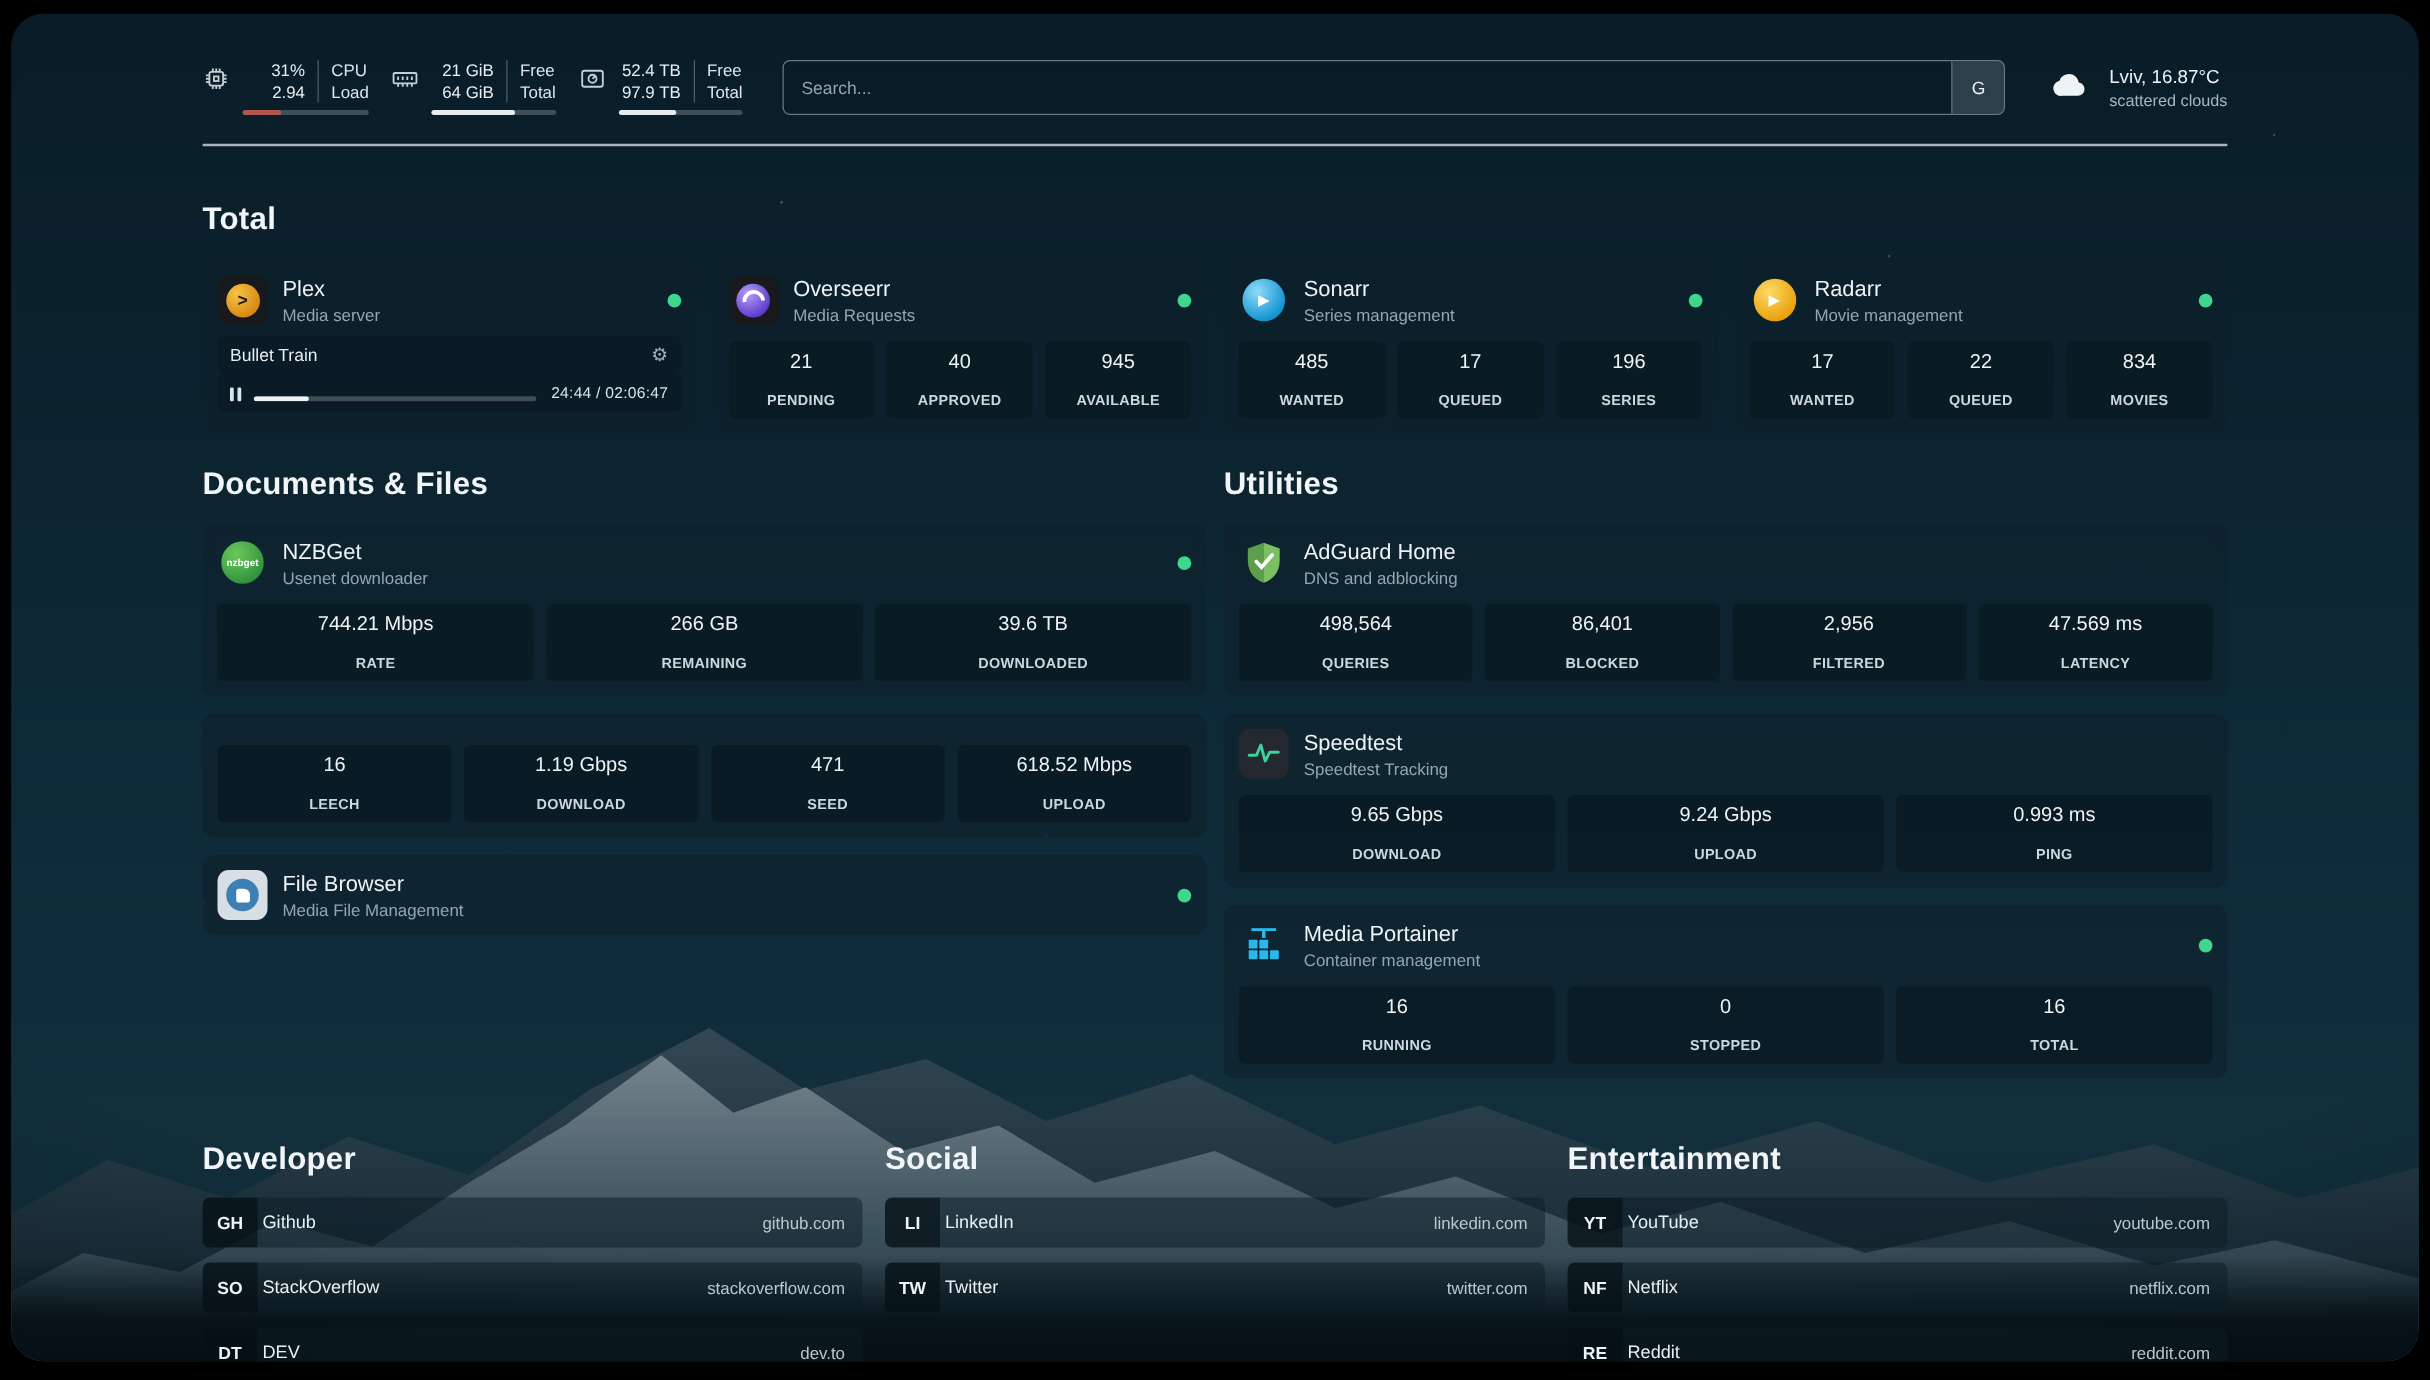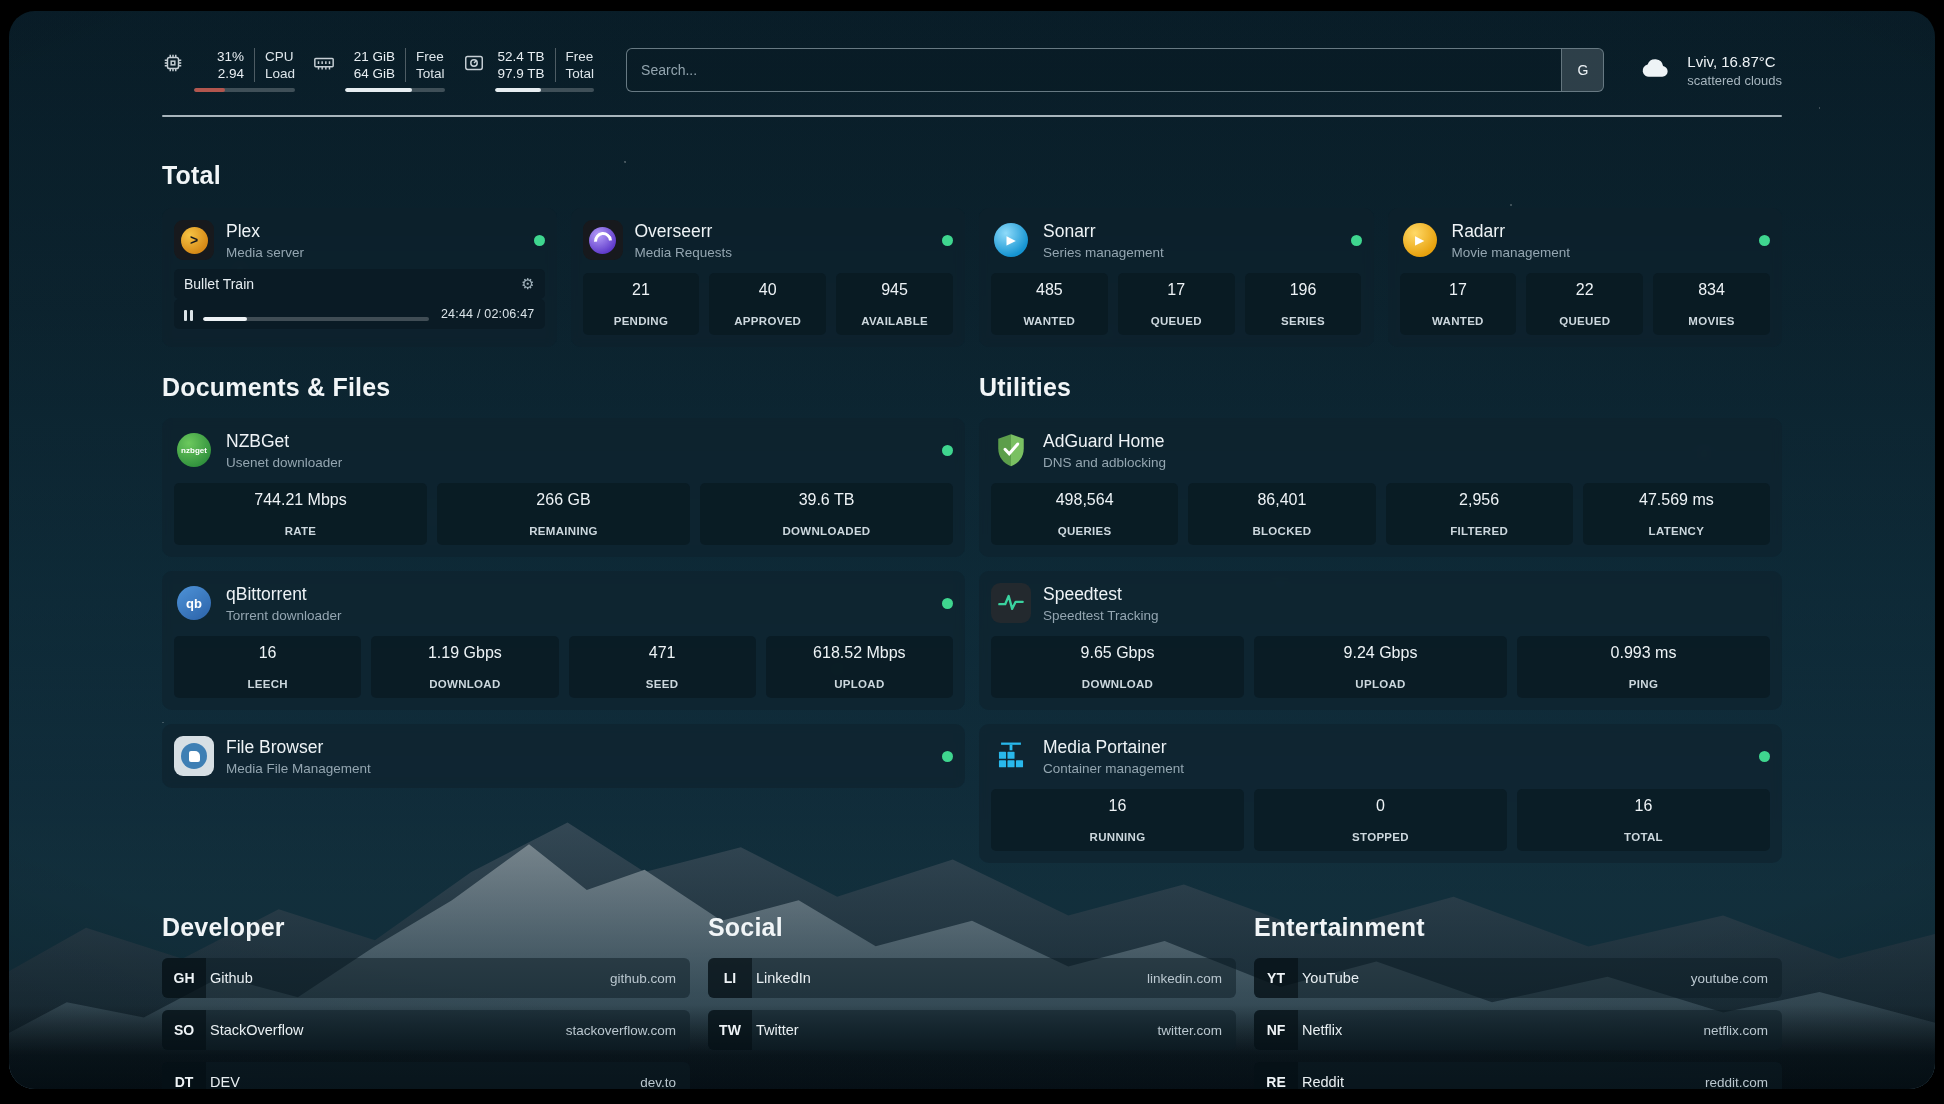--- a/index.html
+++ b/index.html
@@ -394,32 +394,20 @@
               <span class="sl">REMAINING</span>
             </div>
             <div class="stat">
               <span class="sv">39.6 TB</span>
               <span class="sl">DOWNLOADED</span>
             </div>
           </div>
         </a>
 
         <a class="card">
-          <div class="card-head">
-            <span class="svc-icon">
-              <span class="circle qb">
-                  <span>qb</span>
-                </span>
-            </span>
-            <span class="svc-titles">
-              <span class="svc-name">qBittorrent</span>
-              <span class="svc-sub">Torrent downloader</span>
-            </span>
-            <span class="status-dot"></span>
-          </div>
           <div class="stats">
             <div class="stat">
               <span class="sv">16</span>
               <span class="sl">LEECH</span>
             </div>
             <div class="stat">
               <span class="sv">1.19 Gbps</span>
               <span class="sl">DOWNLOAD</span>
             </div>
             <div class="stat">

